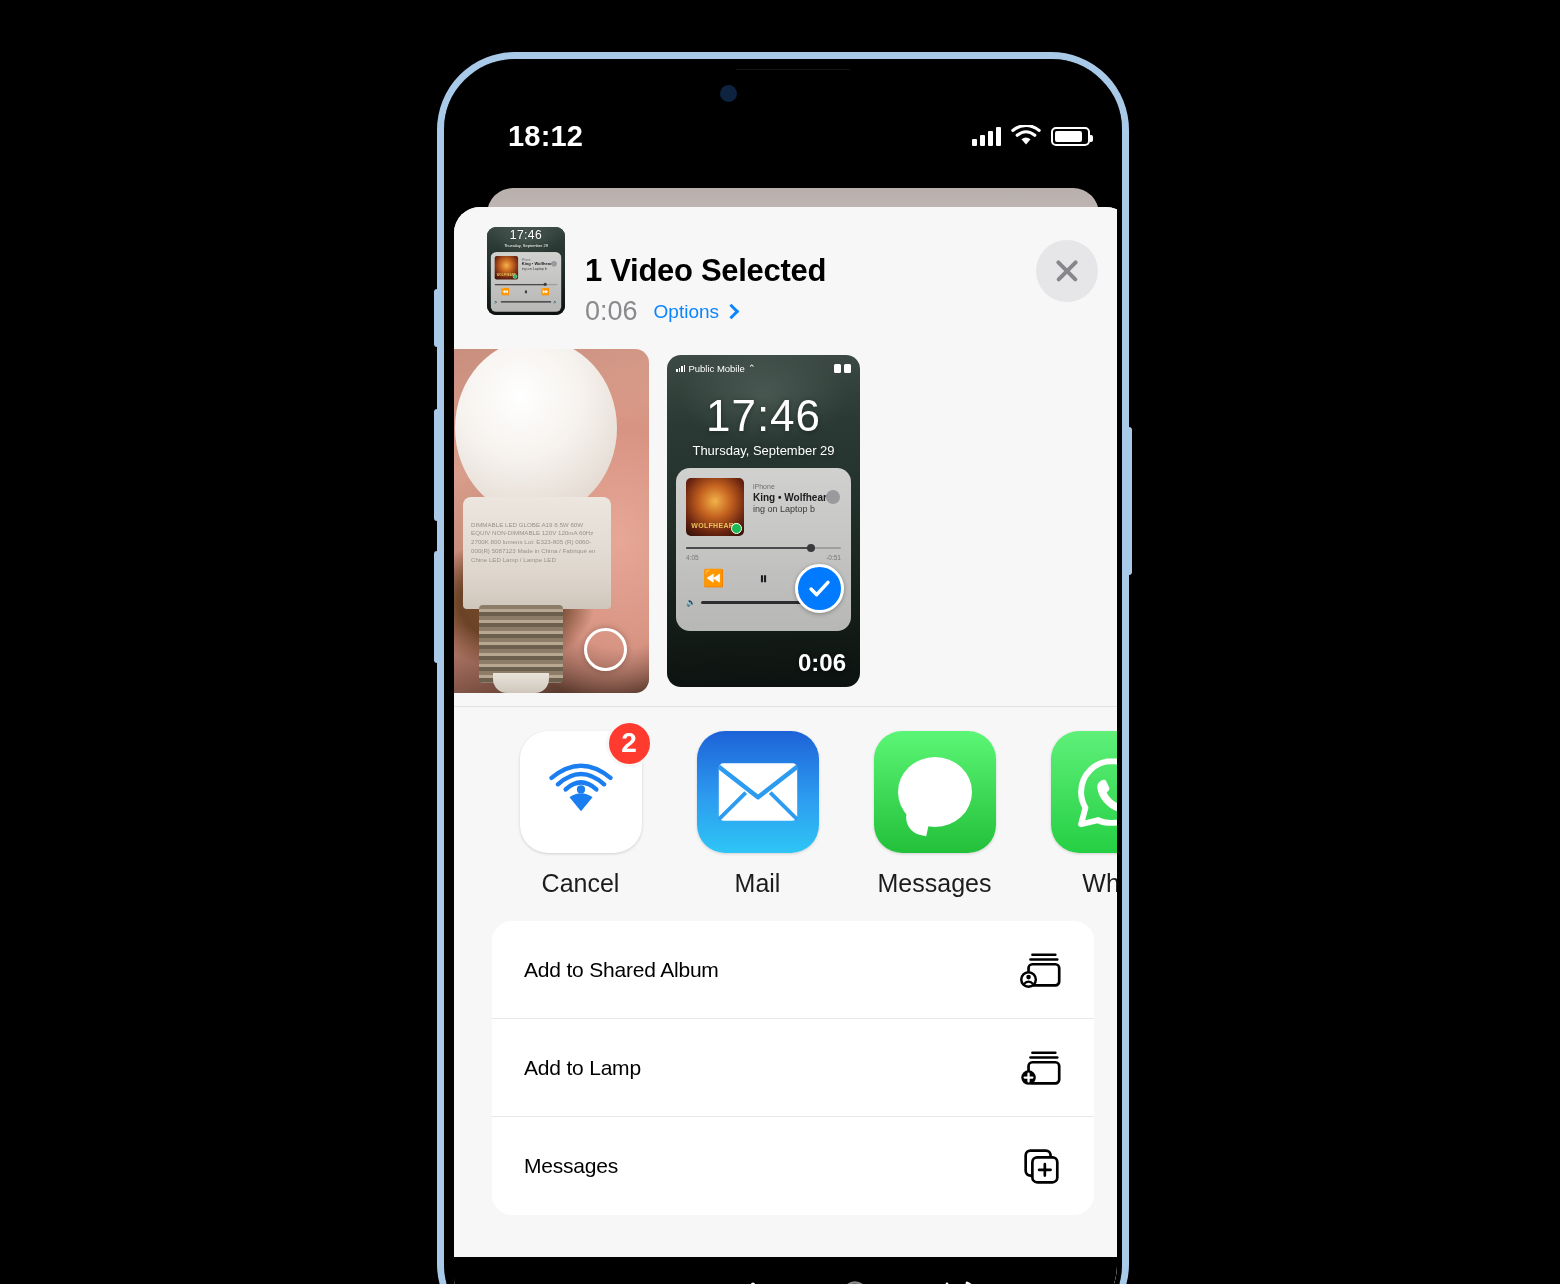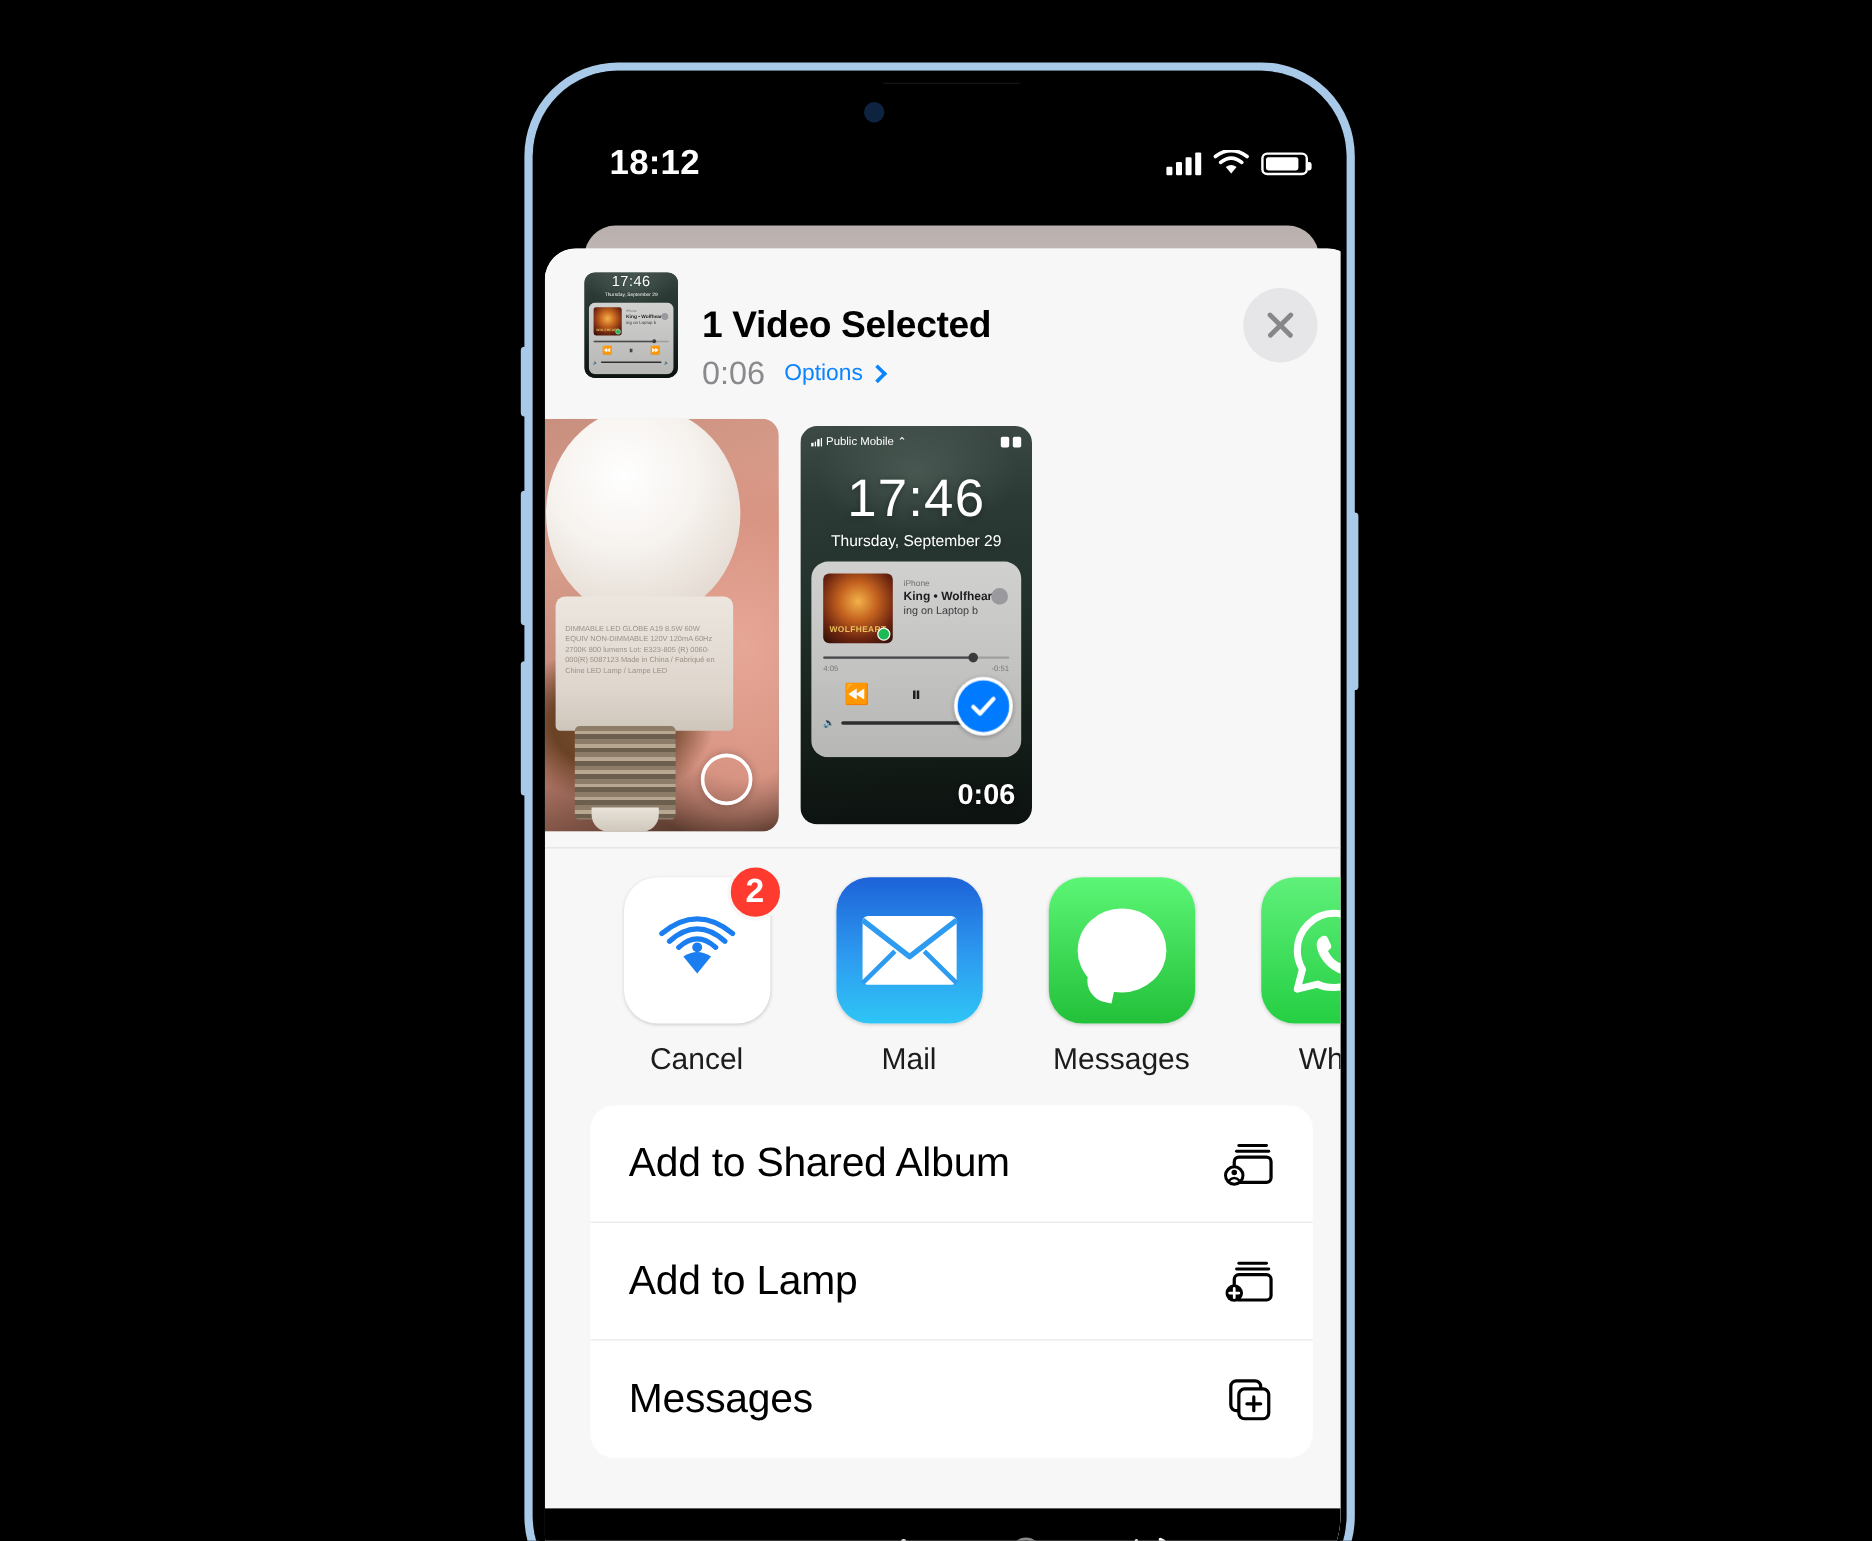--- a/index.html
+++ b/index.html
@@ -337,21 +337,21 @@
   
   .actions-wrap { flex: 1 1 auto; padding: 0 38px; overflow: hidden; background: #f7f7f7; }
   .actions {
     background: #fff; border-radius: 20px; overflow: hidden;
   }
   .action-row {
     height: 98px; display: flex; align-items: center; justify-content: space-between;
     padding: 0 30px 0 32px; border-bottom: 1px solid #e8e8ea;
   }
   .action-row:last-child { border-bottom: none; }
-  .action-label { font-size: 34px; color: #000; letter-spacing: -.2px; }
+  .action-label { font-size: 21px; color: #000; letter-spacing: -.2px; }
   .action-ico svg { width: 46px; height: 46px; display: block; }
 
   
   .toolbar {
     position: absolute; left: 0; right: 0; bottom: 0; height: 88px;
     background: #000; z-index: 60;
     display: flex; align-items: center; justify-content: space-between;
     padding: 0 36px;
   }
   .tb-text { font-size: 31px; }

